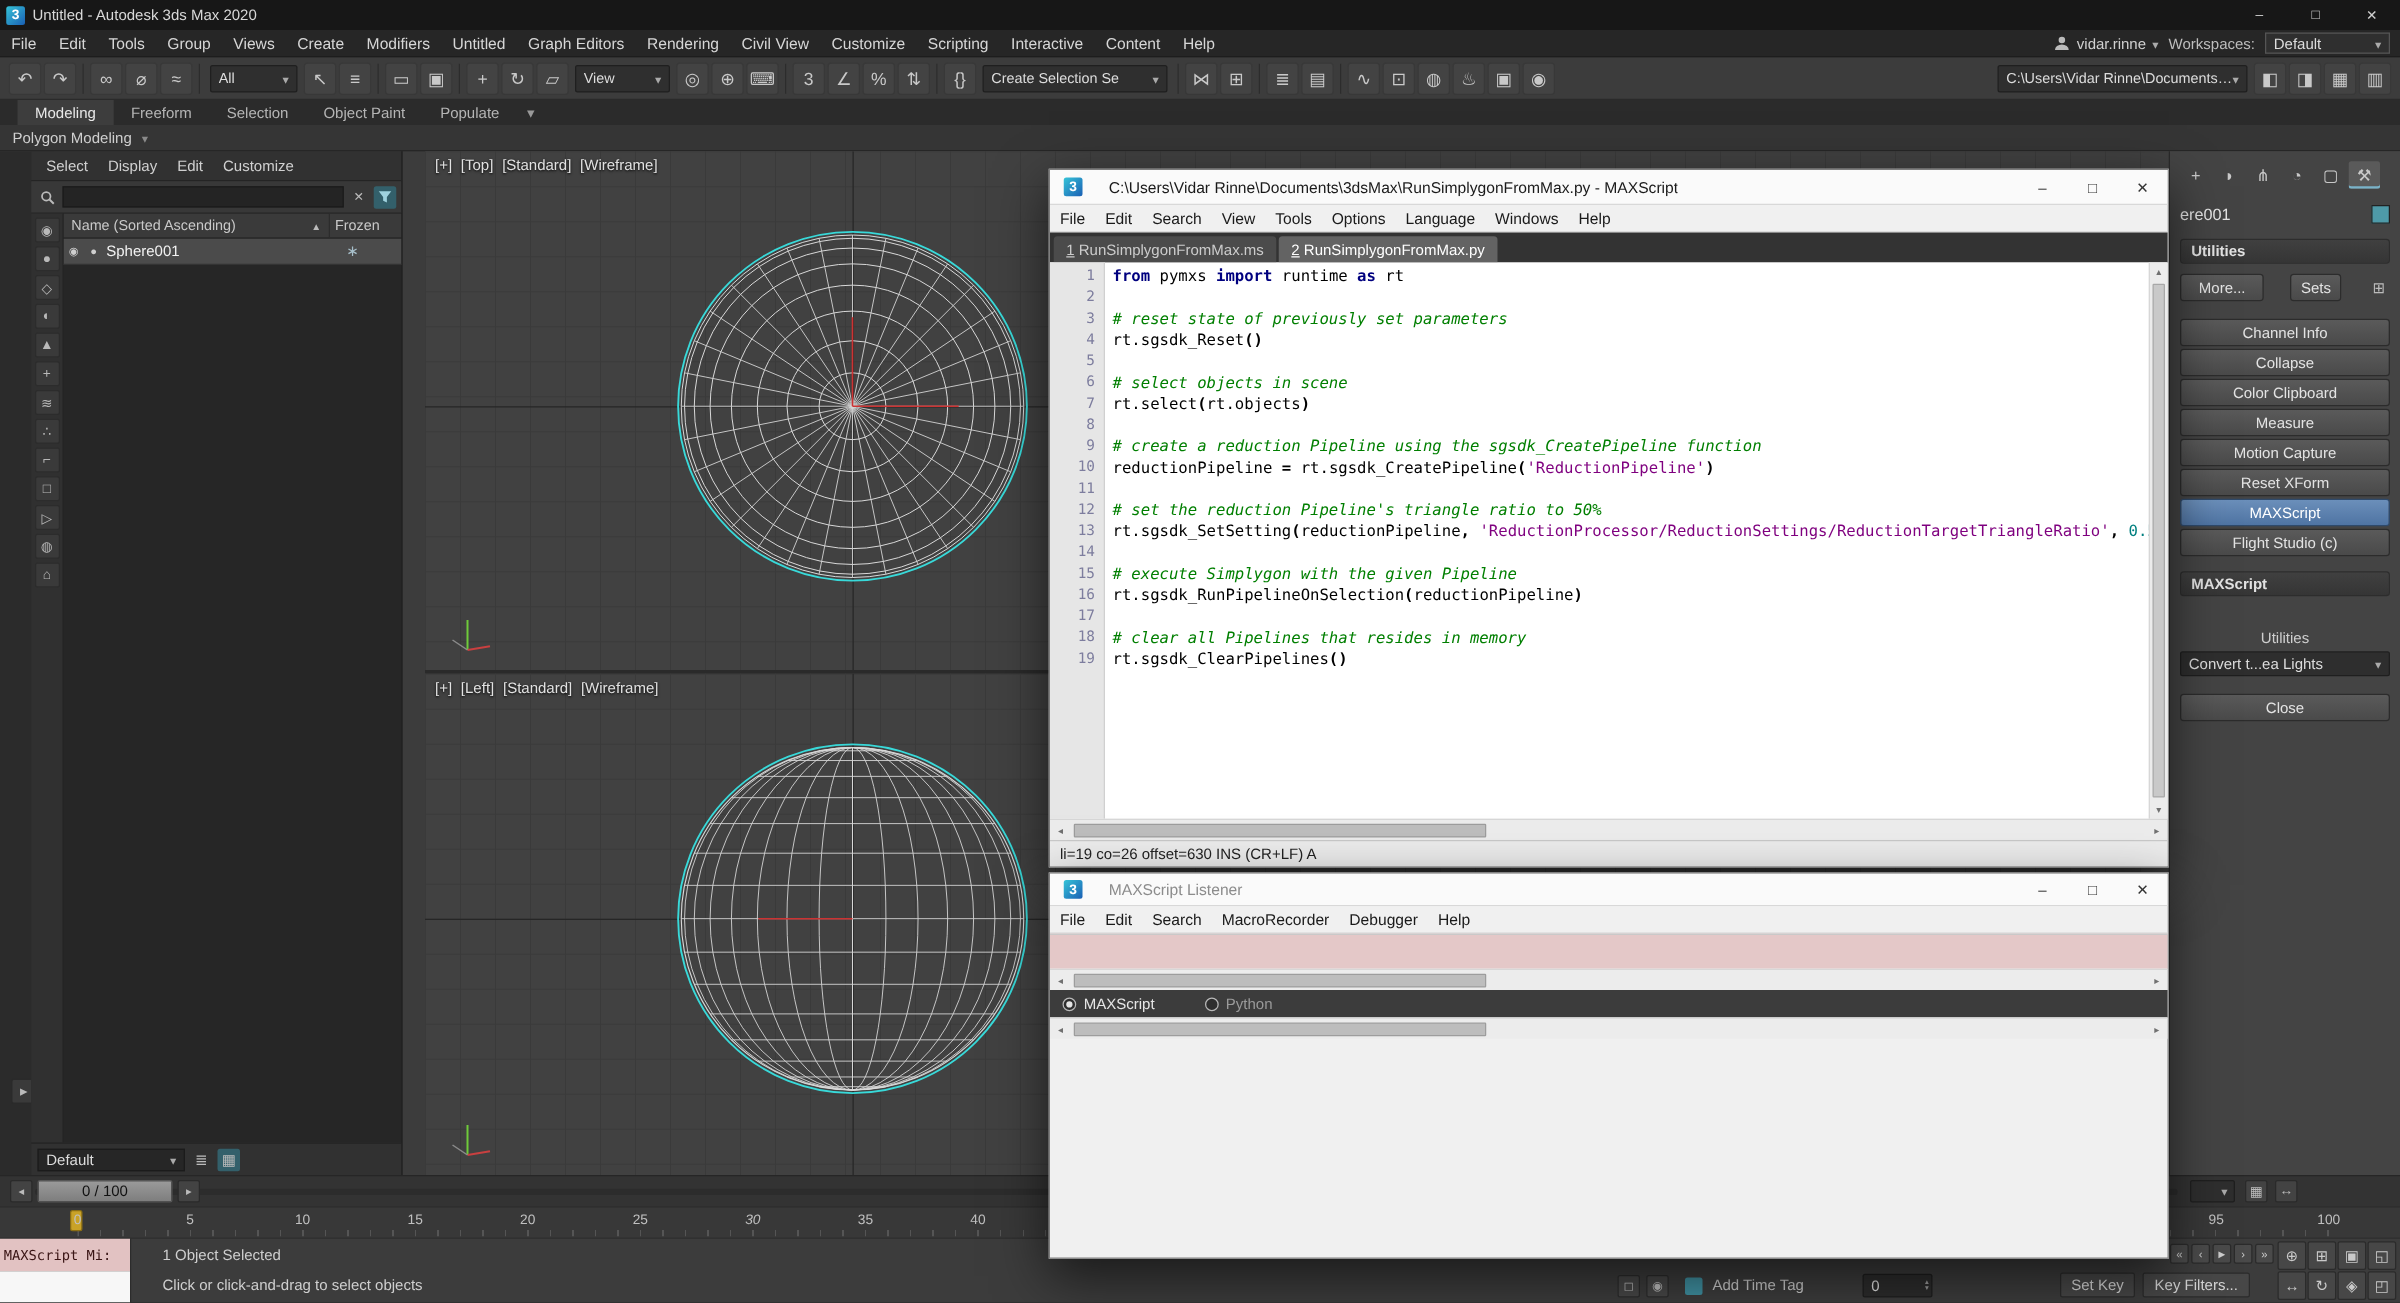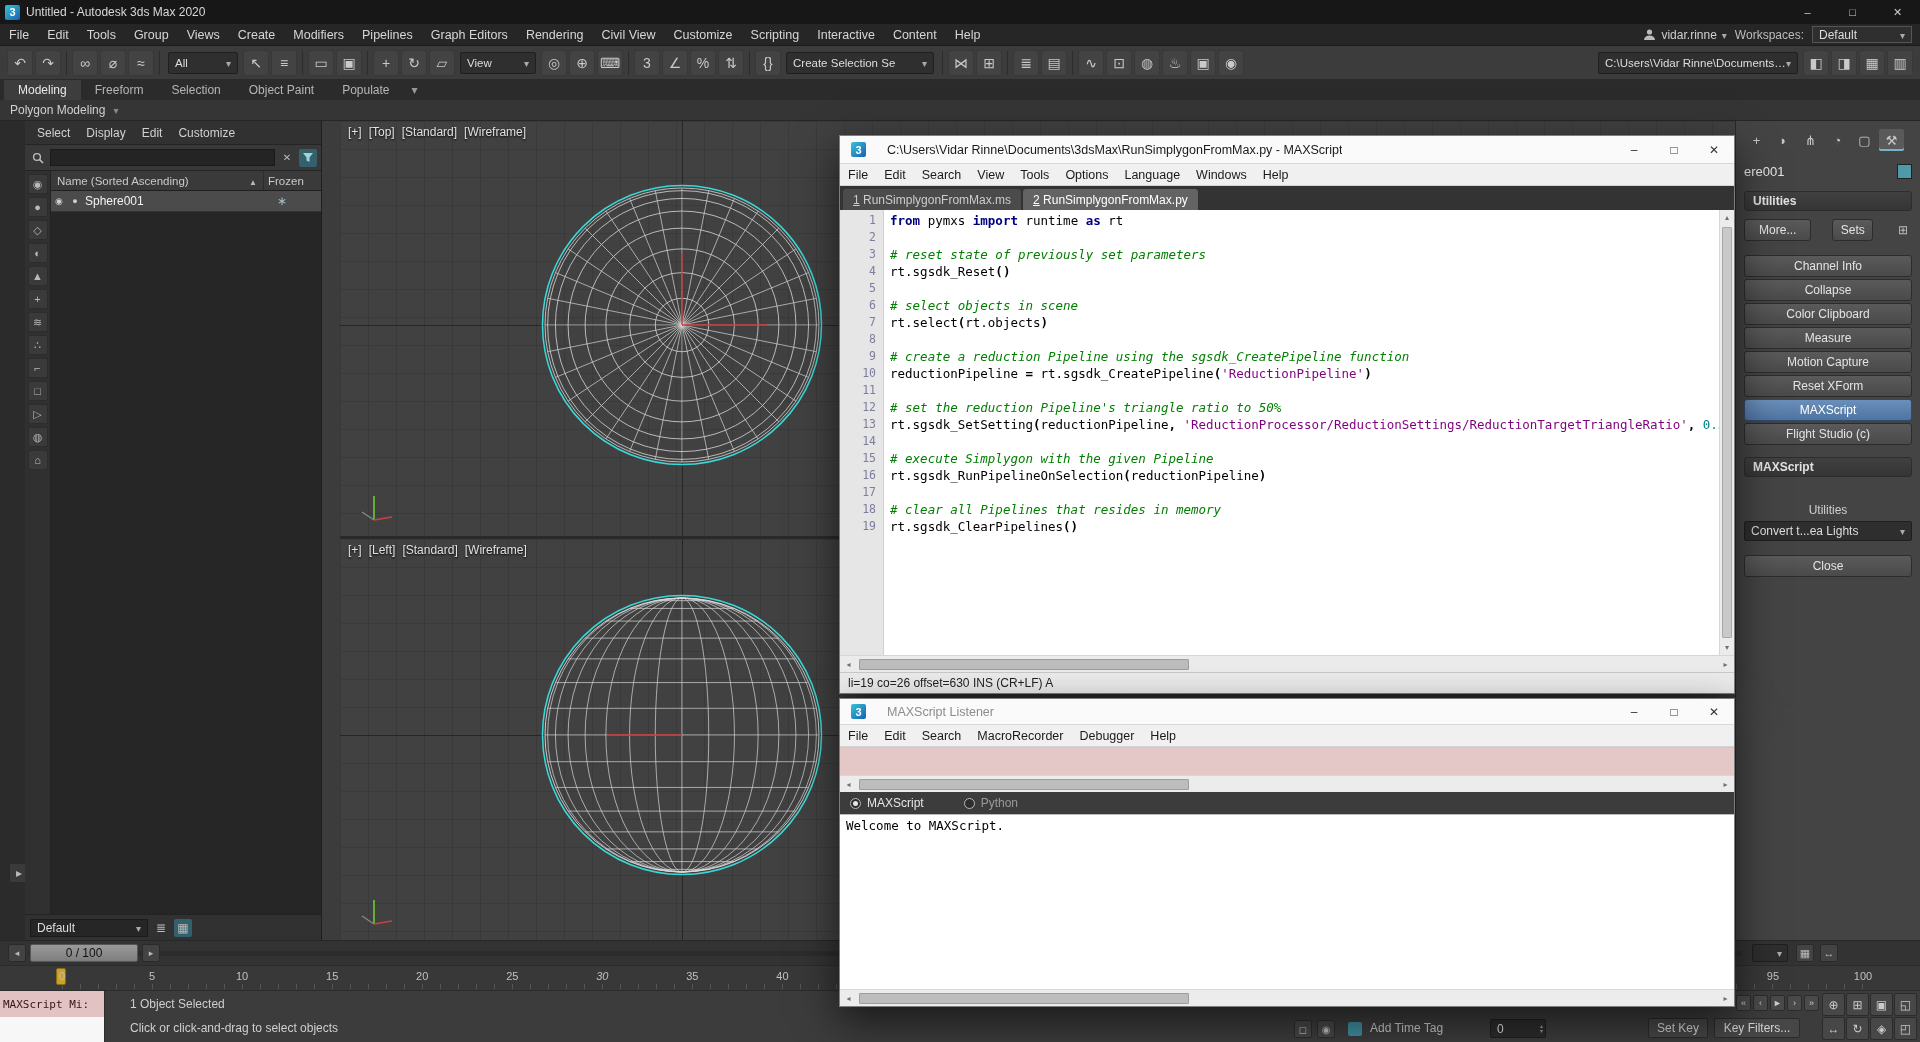--- a/index.html
+++ b/index.html
@@ -26,21 +26,21 @@
 
   
   .toolbar{position:absolute;top:46px;width:100%;height:34px;background:#3c3c3c;border-bottom:1px solid #2a2a2a;display:flex;align-items:center;padding:0 6px}
   .tb-icon{width:26px;height:26px;margin:0 1px;display:flex;align-items:center;justify-content:center;color:#c9c9c9;font-size:14px;border-radius:3px;background:#434343;border:1px solid #383838;flex:0 0 auto}
   .tb-sep{width:1px;height:24px;background:#2c2c2c;margin:0 4px;flex:0 0 auto}
   .tb-spacer{flex:1}
   .tb-drop{height:22px;background:#2f2f2f;border:1px solid #1f1f1f;border-radius:2px;display:flex;align-items:center;padding:0 6px;margin:0 4px;color:#ddd;flex:0 0 auto;overflow:hidden}
   .drop-label{white-space:nowrap;overflow:hidden;text-overflow:ellipsis;font-size:11.5px}
 
   
-  .ribbon-tabs{position:absolute;top:80px;width:100%;height:20px;background:#2b2b2b;display:flex;align-items:flex-end;padding-left:4px}
+  .ribbon-tabs{position:absolute;top:80px;width:100%;height:20px;background:#2b2b2b;display:flex;align-items:flex-end;padding-left:14px}
   .rtab{padding:3px 14px;color:#b5b5b5;font-size:12px}
   .rtab.active{background:#3d3d3d;color:#e8e8e8}
   .rtab-config{width:22px;padding:3px 0;text-align:center;color:#999}
   .rtab-config::before{content:"▾"}
   .ribbon-sec{position:absolute;top:100px;width:100%;height:21px;background:#353535;border-bottom:1px solid #262626;display:flex;align-items:center;padding-left:10px;color:#cfcfcf;gap:8px}
   .sec-caret::before{content:"▾";color:#8a8a8a;font-size:10px}
 
   
   .left-strip{position:absolute;left:0;top:121px;width:43px;height:819px;background:#2b2b2b;border-right:1px solid #222}
   .expand-btn{position:absolute;left:9px;top:742px;width:20px;height:20px;background:#3a3a3a;color:#bbb;display:flex;align-items:center;justify-content:center;border:1px solid #2a2a2a;border-radius:2px}
@@ -199,21 +199,21 @@
 
   <div class="menubar">
     <div style="display:flex;height:100%">
         <div class="mb-item">File</div>
         <div class="mb-item">Edit</div>
         <div class="mb-item">Tools</div>
         <div class="mb-item">Group</div>
         <div class="mb-item">Views</div>
         <div class="mb-item">Create</div>
         <div class="mb-item">Modifiers</div>
-        <div class="mb-item">Pipelines</div>
+        <div class="mb-item">Untitled</div>
         <div class="mb-item">Graph Editors</div>
         <div class="mb-item">Rendering</div>
         <div class="mb-item">Civil View</div>
         <div class="mb-item">Customize</div>
         <div class="mb-item">Scripting</div>
         <div class="mb-item">Interactive</div>
         <div class="mb-item">Content</div>
         <div class="mb-item">Help</div>
       </div>
     <div class="mb-right">
@@ -637,23 +637,20 @@
     <div class="l-radio">
       <div class="radio sel">
         <span class="dot"></span>
         <span>MAXScript</span>
       </div>
       <div class="radio dim">
         <span class="dot"></span>
         <span>Python</span>
       </div>
     </div>
-    <div class="l-output">
-      <span>Welcome to MAXScript.</span>
-    </div>
     <div class="hscroll">
       <div class="sb-btn h sb-left"></div>
       <div class="hthumb"></div>
       <div class="hspace"></div>
       <div class="sb-btn h sb-right"></div>
     </div>
   </div>
 
   <div class="ts-row">
     <div class="ts-groove"></div>

